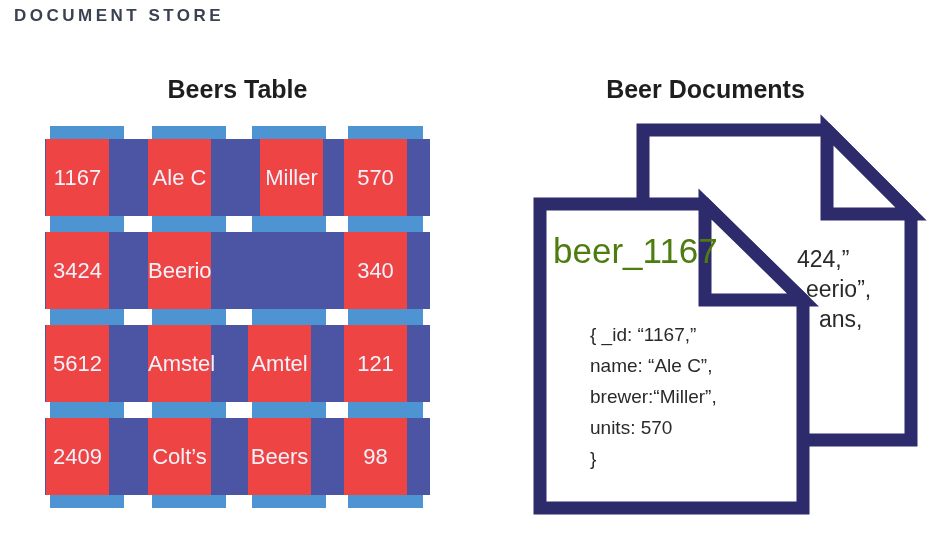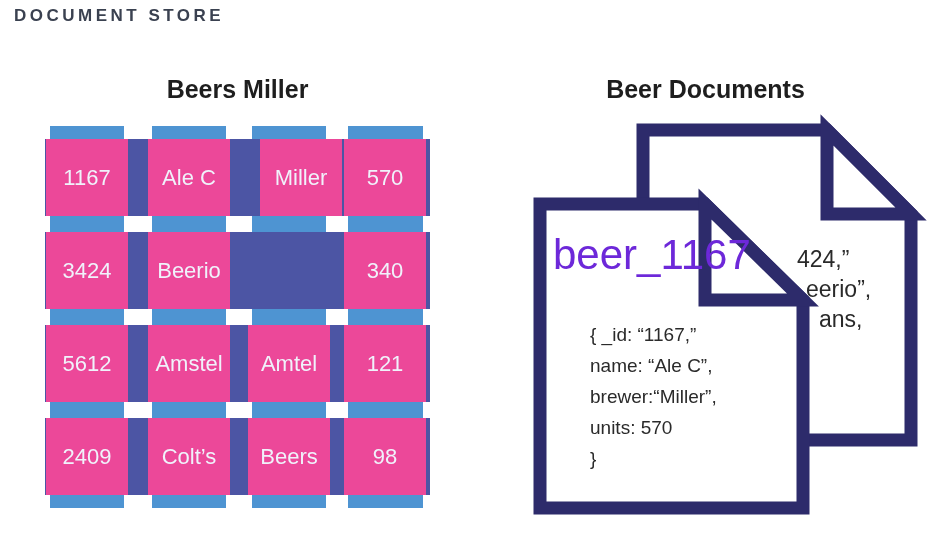--- a/index.html
+++ b/index.html
@@ -53,22 +53,22 @@
     left: 0;
     width: 385px;
     height: 77px;
     background: #4C55A4;
     z-index: 1;
   }
   .tcell {
     position: absolute;
     top: 0;
     height: 77px;
-    width: 82px;
-    background: #ec4899;
+    width: 63px;
+    background: #ef4444;
     color: #F0F2FB;
     font-size: 22px;
     line-height: 77px;
     text-align: center;
     white-space: nowrap;
   }
 
   
   .docs-svg {
     position: absolute;
@@ -93,22 +93,22 @@
     color: #2a2a2a;
     z-index: 3;
     white-space: nowrap;
   }
   .frag-line-1 { margin-left: 9px; }
   .frag-line-2 { margin-left: 22px; }
   .doc-title {
     position: absolute;
     left: 553px;
     top: 231px;
-    font-size: 42px;
-    color: #6d28d9;
+    font-size: 35px;
+    color: #4d7c0f;
     z-index: 3;
     white-space: nowrap;
   }
   .doc-body {
     position: absolute;
     left: 590px;
     top: 319px;
     font-size: 19px;
     line-height: 31px;
     color: #2a2a2a;
@@ -116,21 +116,21 @@
     white-space: nowrap;
   }
 </style>
 </head>
 <body>
 
 <div class="stage">
 
   <div class="eyebrow">DOCUMENT STORE</div>
 
-  <div class="section-heading heading-beers">Beers Miller</div>
+  <div class="section-heading heading-beers">Beers Table</div>
 
   <div class="beers-table">
     <div class="strip" style="left:5px"></div>
     <div class="strip" style="left:107px"></div>
     <div class="strip" style="left:207px"></div>
     <div class="strip" style="left:303px;width:75px"></div>
 
     <div class="trow" style="top:0">
       <div class="tcell" style="left:1px">1167</div>
       <div class="tcell" style="left:103px">Ale C</div>

